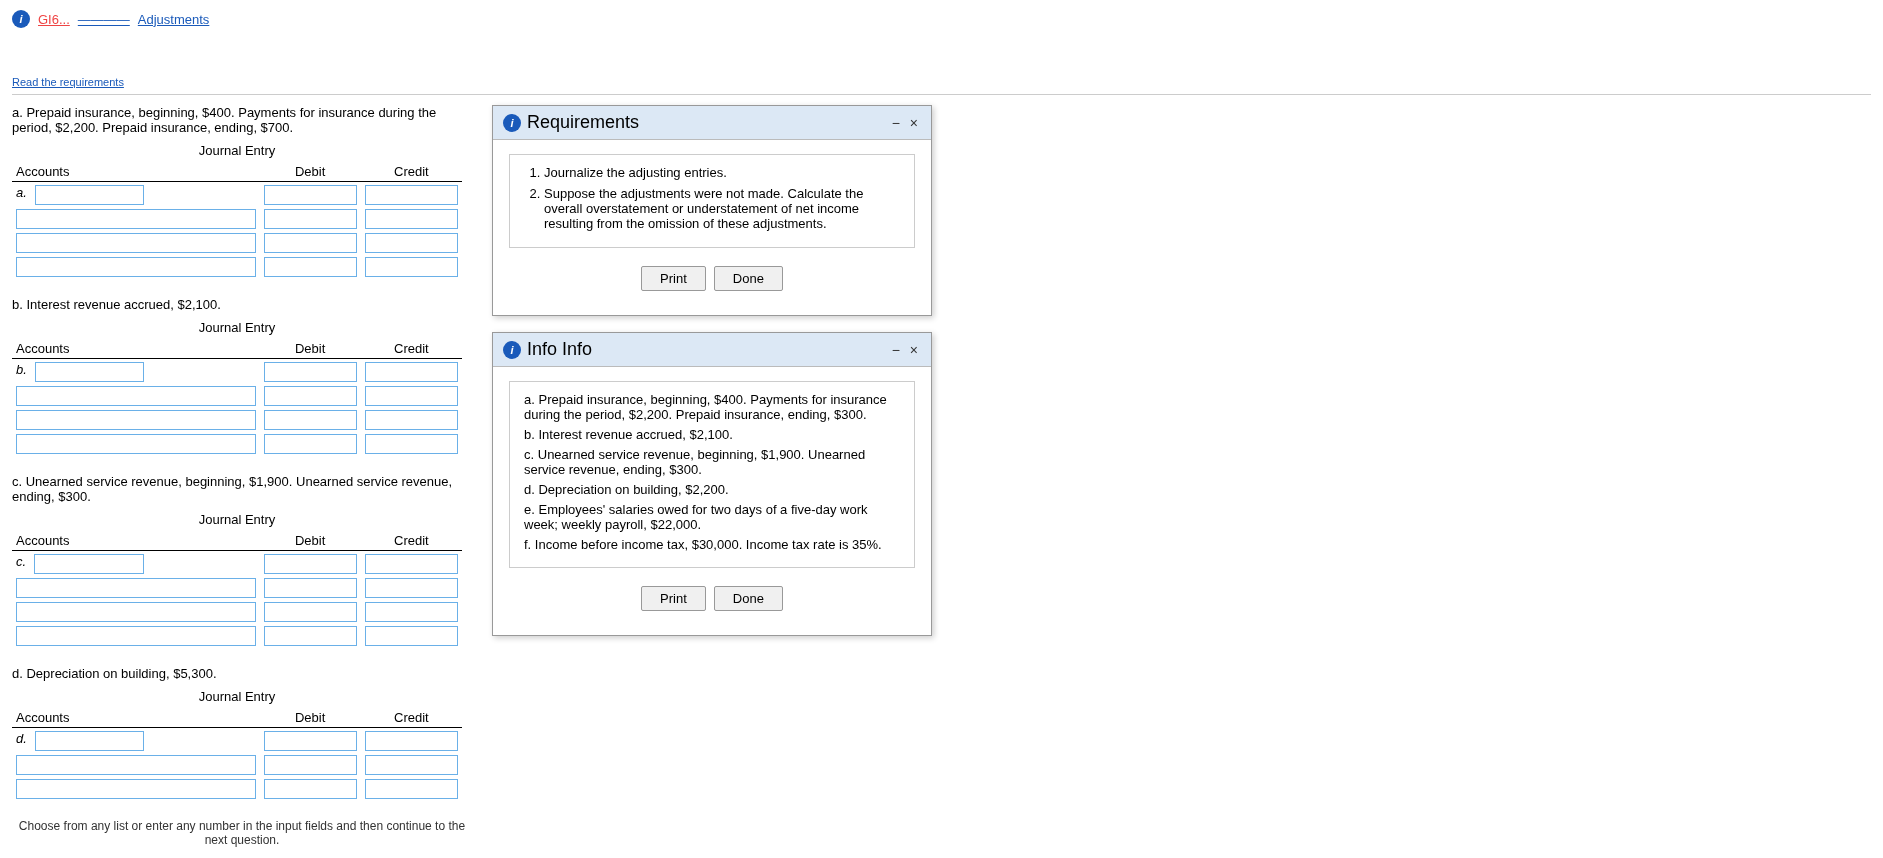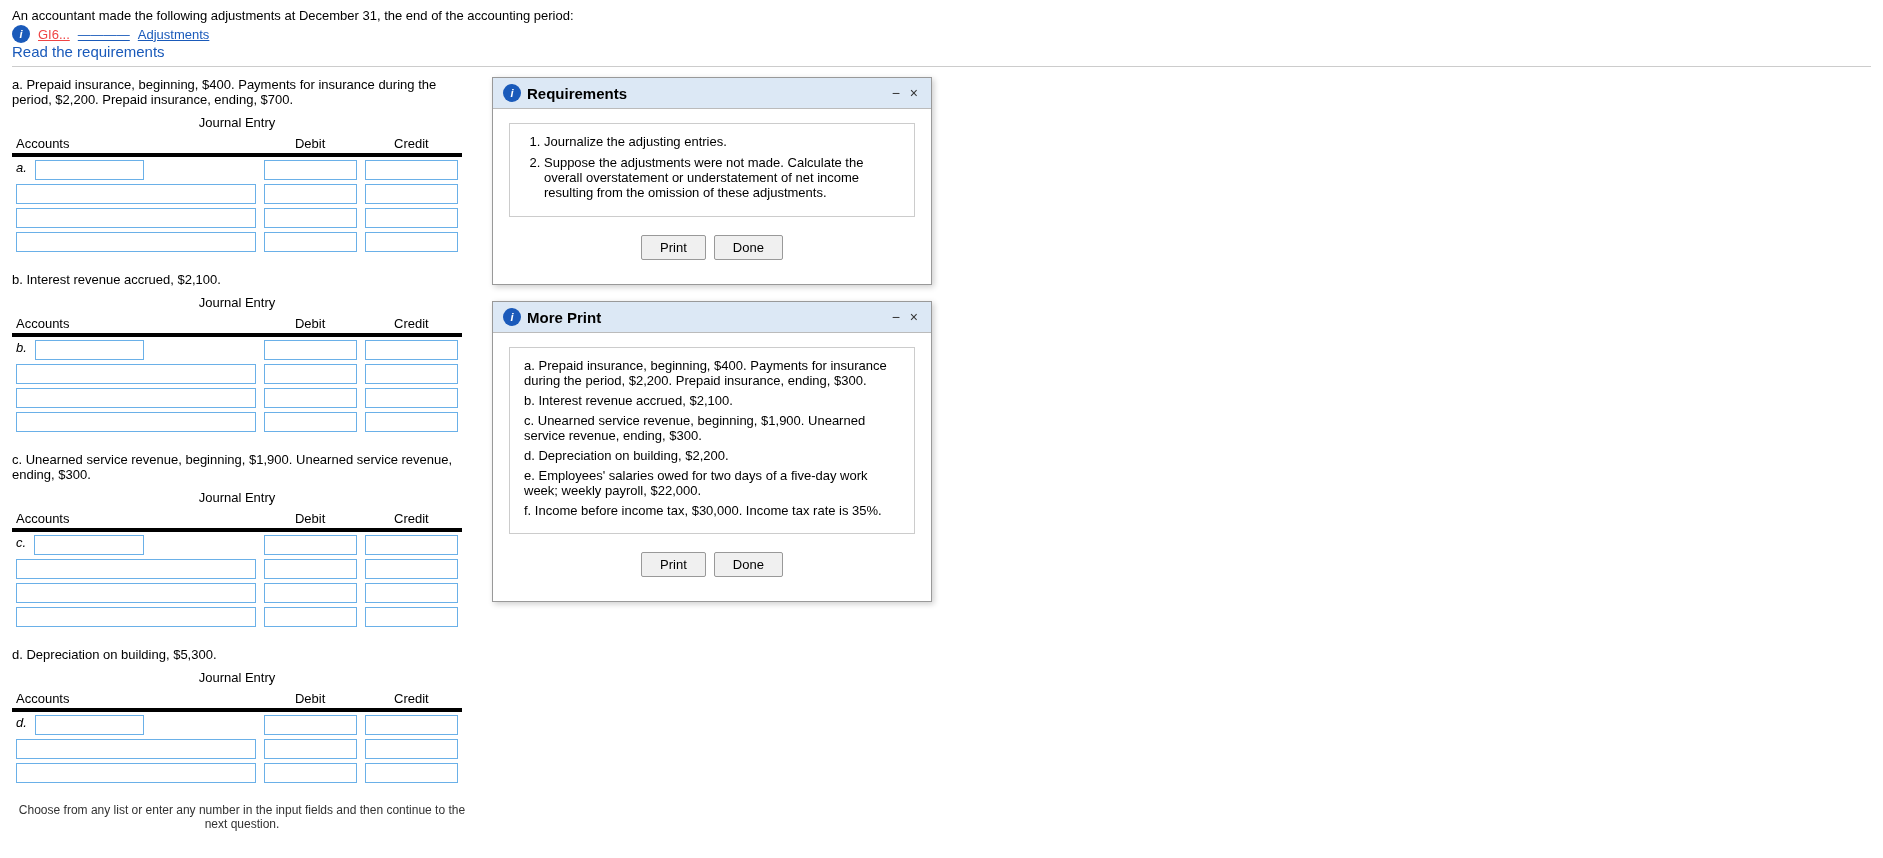--- a/index.html
+++ b/index.html
@@ -23,24 +23,26 @@
     }
     .nav-links a {
       color: #1a5aba;
       text-decoration: underline;
       cursor: pointer;
       font-size: 13px;
     }
 
     .read-req-link {
       color: #1a5aba;
+      text-decoration: underline;
       cursor: pointer;
-      font-size: 15px;
+      font-size: 11px;
       display: block;
       margin-bottom: 6px;
+      margin-top: 48px;
     }
 
     hr.divider {
       border: none;
       border-top: 1px solid #ccc;
       margin: 6px 0 10px 0;
     }
 
     .requirement-title {
       font-size: 13px;
@@ -71,21 +73,21 @@
     }
 
     .journal-table {
       width: 100%;
       border-collapse: collapse;
     }
 
     .journal-table thead tr th {
       font-size: 13px;
       font-weight: normal;
-      border-bottom: 4px solid #000000;
+      border-bottom: 1px solid #000000;
       padding: 2px 4px;
     }
     .journal-table thead tr th:first-child {
       text-align: left;
       width: 55%;
     }
     .journal-table thead tr th:nth-child(2),
     .journal-table thead tr th:nth-child(3) {
       text-align: center;
       width: 22.5%;
@@ -153,22 +155,22 @@
       border-bottom: 1px solid #bbb;
     }
 
     .panel-header-left {
       display: flex;
       align-items: center;
       gap: 6px;
     }
 
     .panel-header-title {
-      font-size: 15px;
-      font-weight: bold;
+      font-size: 18px;
+      font-weight: normal;
       text-align: right;
     }
 
     .panel-header-controls {
       display: flex;
       align-items: center;
       gap: 4px;
     }
 
     .panel-control-btn {
@@ -257,21 +259,20 @@
     
     .tr-with-label td.label-td {
       vertical-align: top;
       padding-top: 3px;
     }
   </style>
 </head>
 <body>
 
 <div class="top-bar">
-  <div>An accountant made the following adjustments at December 31, the end of the accounting period:</div>
   <div class="nav-links">
     <span style="display:inline-flex;align-items:center;justify-content:center;width:18px;height:18px;background:#1a5aba;border-radius:50%;color:#fff;font-size:11px;font-style:italic;font-weight:bold;">i</span>
     <a style="color:#ef4444;">GI6...</a>
     <a style="color:#1a5aba;">————</a>
     <a style="color:#1a5aba;">Adjustments</a>
   </div>
   <a class="read-req-link">Read the requirements</a>
 </div>
 
 <hr class="divider">
@@ -459,21 +460,21 @@
           <button class="panel-btn">Print</button>
           <button class="panel-btn">Done</button>
         </div>
       </div>
     </div>
 
     <div class="panel">
       <div class="panel-header">
         <div class="panel-header-left">
           <span class="info-icon">i</span>
-          <span class="panel-header-title">More Print</span>
+          <span class="panel-header-title">Info Info</span>
         </div>
         <div class="panel-header-controls">
           <button class="panel-control-btn">−</button>
           <button class="panel-control-btn">×</button>
         </div>
       </div>
       <div class="panel-body">
         <div class="panel-content-box">
           <ul>
             <li><span class="item-label">a.</span>&nbsp;<span>Prepaid insurance, beginning, $400. Payments for insurance during the period, $2,200. Prepaid insurance, ending, $300.</span></li>

